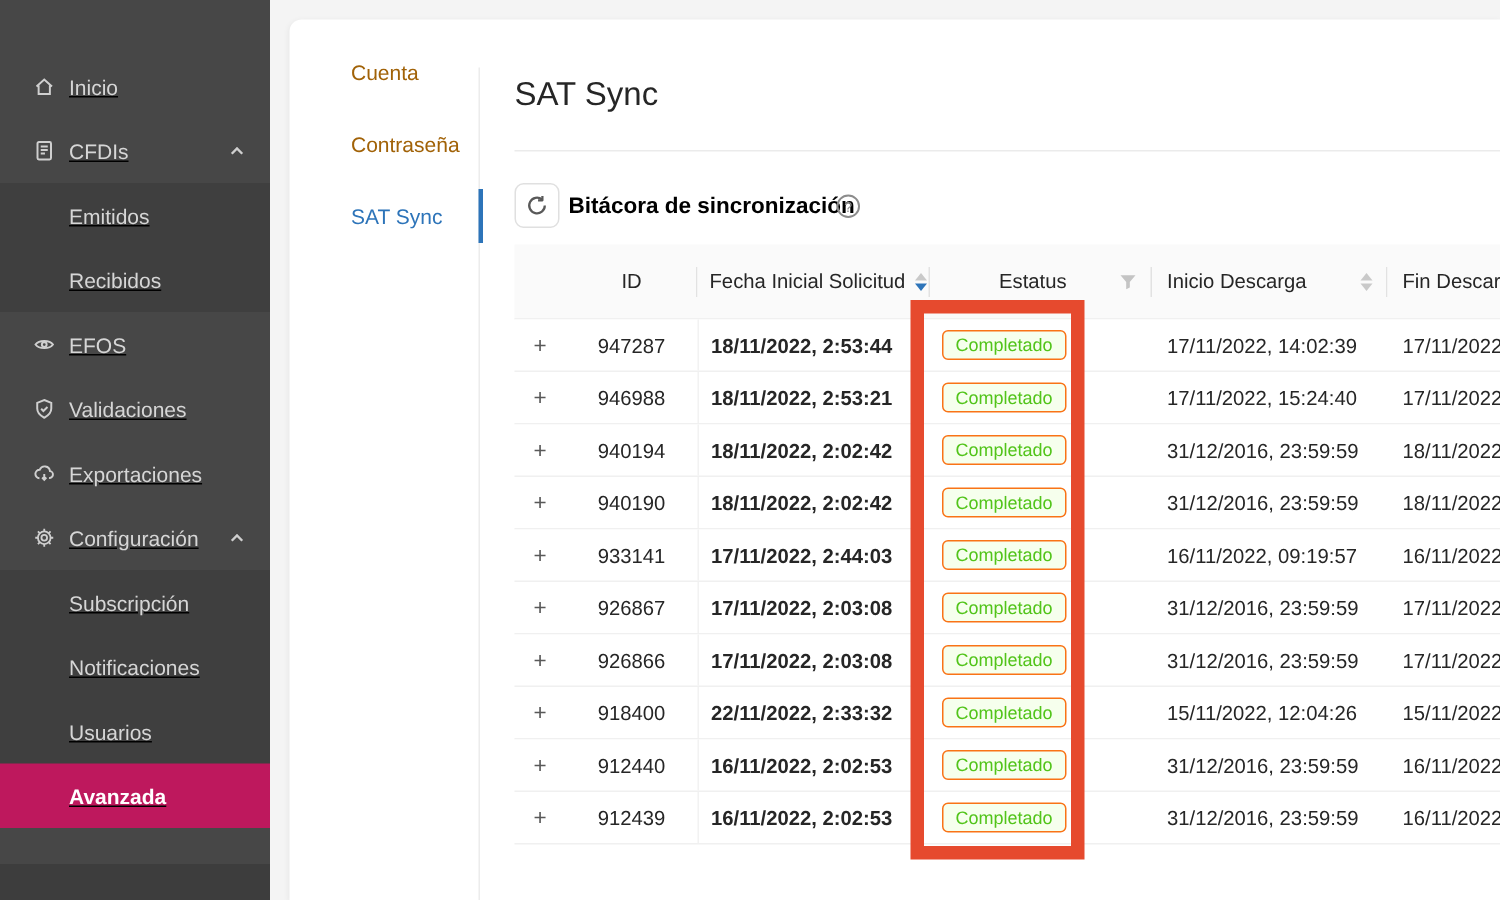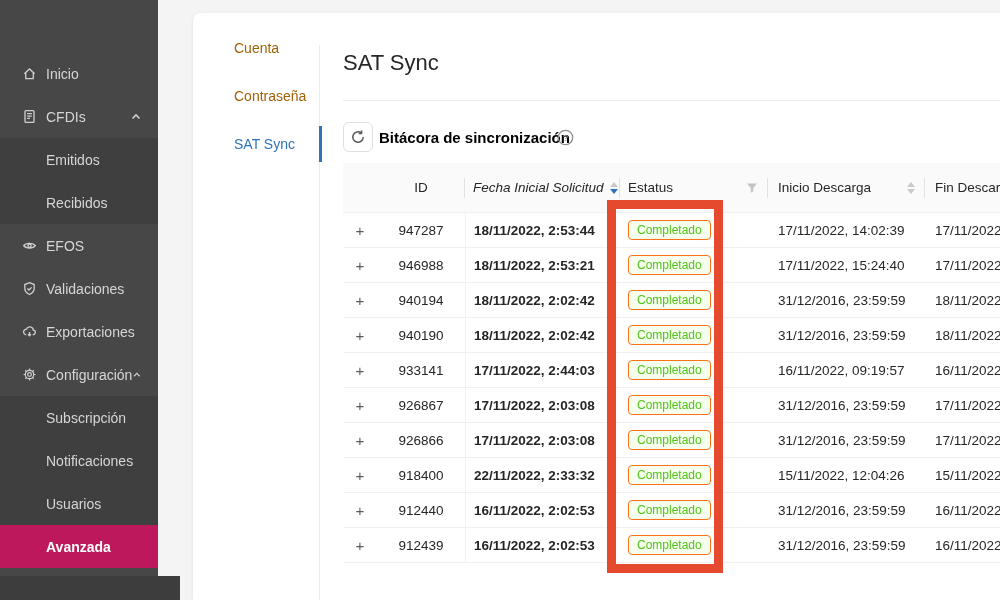--- a/index.html
+++ b/index.html
@@ -1,21 +1,21 @@
 <!DOCTYPE html>
 <html><head>
 <meta charset="utf-8">
 <style>
   * { margin:0; padding:0; box-sizing:border-box; }
   html,body { width:1000px; height:600px; }
   body { font-family:"Liberation Sans","DejaVu Sans",sans-serif; }
   .app { position:relative; width:1000px; height:600px; background:#f4f4f4; overflow:hidden; }
 
   
-  .sidebar { position:absolute; left:0; top:0; width:158px; height:600px; background:#474747; padding-top:52px; z-index:2; }
+  .sidebar { position:absolute; left:0; top:0; width:180px; height:600px; background:#474747; padding-top:36px; z-index:2;text-decoration:underline; }
   .nav-item { height:43px; display:flex; align-items:center; padding-left:22px; color:#d6d6d6; font-size:14px; cursor:pointer; }
   .nav-item .nav-ic { width:15px; height:15px; margin-right:9px; flex:0 0 15px; }
   .nav-item .chev { margin-left:auto; margin-right:16px; width:12px; height:12px; }
   .submenu { background:#3f3f3f; }
   .sub-item { height:43px; display:flex; align-items:center; padding-left:46px; color:#d6d6d6; font-size:14px; cursor:pointer; }
   .sub-item.selected { background:#be185d; color:#ffffff; font-weight:bold; }
   .sidebar-footer { position:absolute; left:0; bottom:0; width:180px; height:24px; background:#3d3d3d; }
 
   
   .card { position:absolute; left:193px; top:13px; width:807px; height:587px; background:#ffffff; border-radius:8px 0 0 0; box-shadow:0 1px 4px rgba(0,0,0,0.07); z-index:1; }
@@ -35,22 +35,22 @@
   .section-title { position:absolute; left:379px; top:129px; font-size:15px; font-weight:bold; color:#000000; line-height:18px; z-index:2; }
   .help-icon { position:absolute; left:557px; top:129px; width:17px; height:17px; z-index:2; cursor:pointer; }
 
   
   .table { position:absolute; left:343px; top:163px; width:657px; z-index:2; font-size:13.5px; color:#262626; }
   .thead, .trow { display:grid; grid-template-columns:34px 88px 155px 148px 157px minmax(0,1fr); }
   .thead { height:50px; background:#fafafa; border-bottom:1px solid #f0f0f0; font-weight:500; }
   .hcell { display:flex; align-items:center; position:relative; white-space:nowrap; overflow:hidden; }
   .hcell.sep::after { content:""; position:absolute; right:0; top:15px; height:20px; width:1px; background:#e2e2e2; }
   .hc-id { justify-content:center; }
-  .hc-fecha { padding:0 6px 0 8px; justify-content:space-between;font-style:italic; }
-  .hc-estatus { padding:0 10px 0 8px; justify-content:space-between; }
+  .hc-fecha { padding:0 6px 0 8px; justify-content:space-between; }
+  .hc-estatus { padding:0 10px 0 8px; justify-content:space-between;margin-left:38px; }
   .hc-inicio { padding:0 10px 0 10px; justify-content:space-between; }
   .hc-fin { padding-left:10px; }
 
   .trow { height:35px; border-bottom:1px solid #f0f0f0; background:#fff; }
   .cell { display:flex; align-items:center; white-space:nowrap; overflow:hidden; }
   .c-expand { justify-content:center; color:#595959; font-size:15px; cursor:pointer; }
   .c-id { justify-content:center; }
   .c-fecha { padding-left:8px; border-left:1px solid #f2f2f2;font-weight:bold; }
   .c-estatus { padding-left:8px; }
   .c-inicio { padding-left:10px; }

